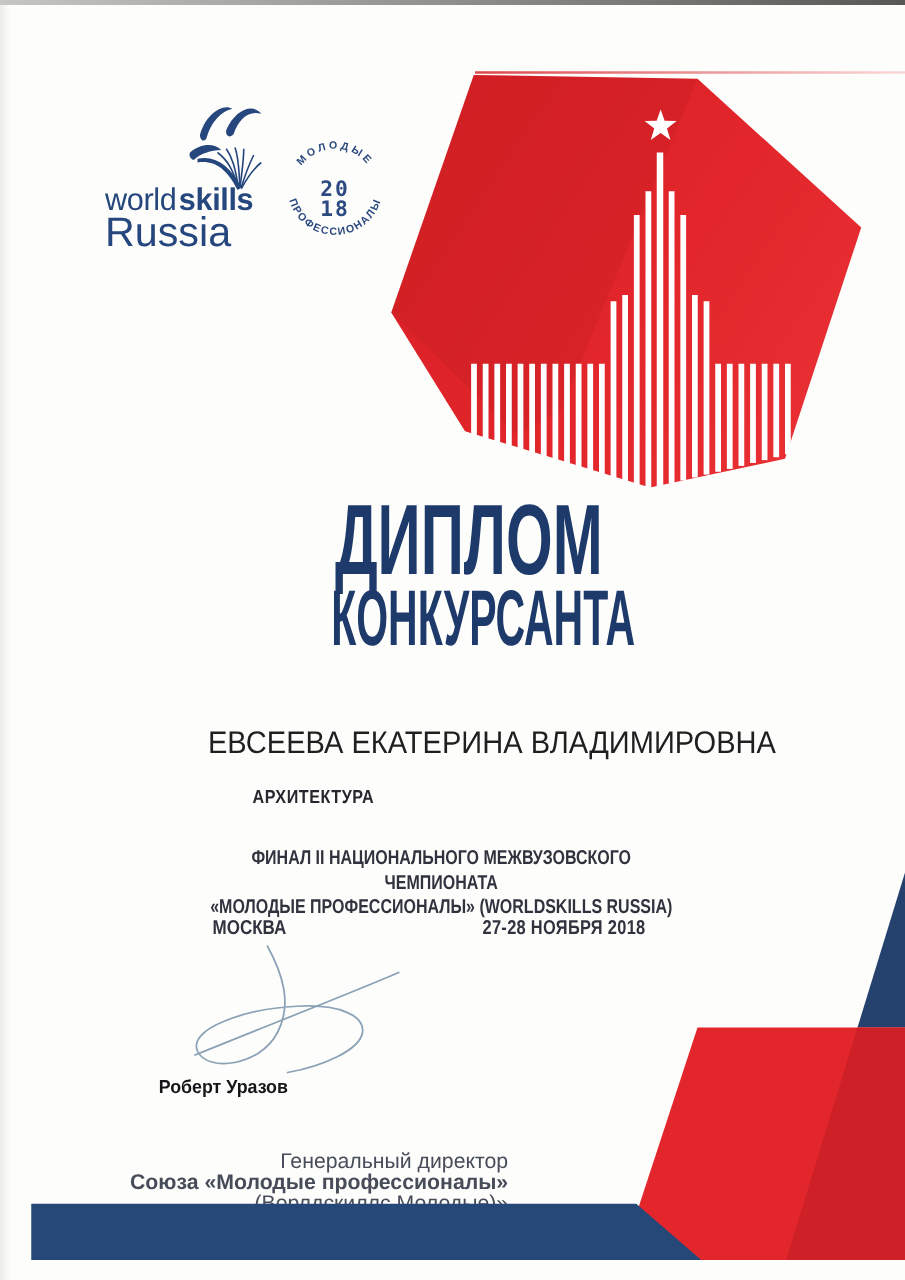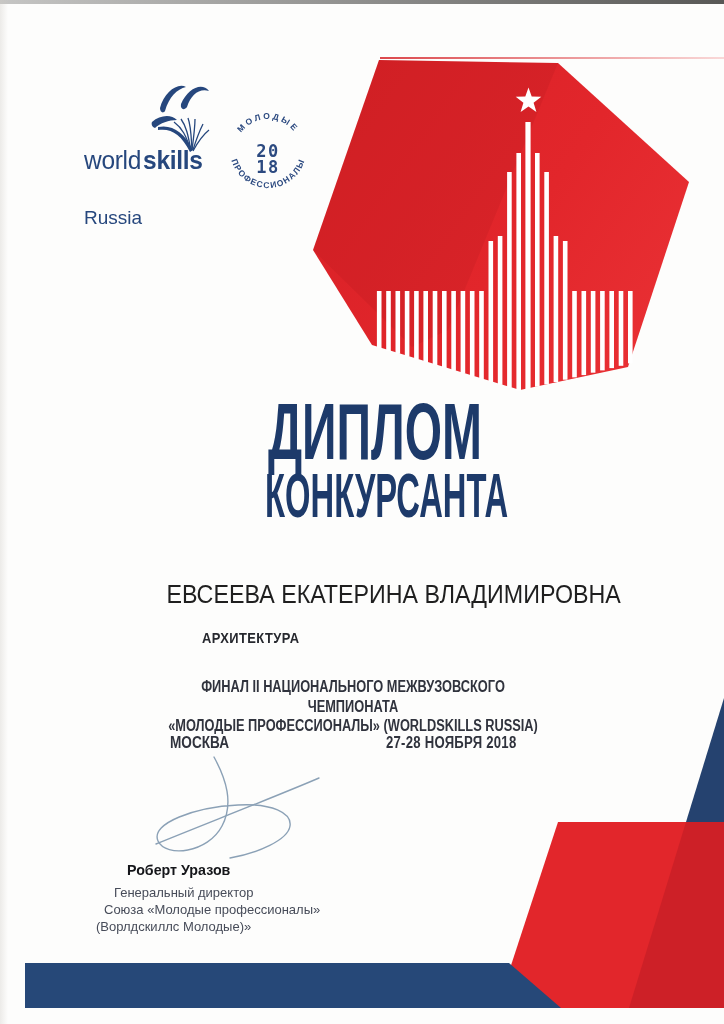--- a/index.html
+++ b/index.html
@@ -13,43 +13,43 @@
     background:linear-gradient(to right,rgba(130,130,128,.45),rgba(70,70,68,.9));}
   .scan-left{left:0;top:0;bottom:0;width:8px;
     background:linear-gradient(to right,rgba(205,202,196,.35),rgba(205,202,196,0));}
   .scan-red{left:380px;right:0;top:57px;height:2px;
     background:linear-gradient(to right,rgba(214,40,45,.85),rgba(242,150,150,.35));}
   
   .wordmark{left:84px;top:146px;font-size:25px;color:#26477d;letter-spacing:-.3px;
     transform:scaleX(.98);transform-origin:left top;white-space:nowrap;}
   .word-light{font-weight:400;}
   .word-bold{font-weight:700;margin-left:2px;}
-  .region{left:84px;top:167px;font-size:19px;color:#26477d;font-weight:400;margin-top:40px;}
+  .region{left:84px;top:167px;font-size:33px;color:#26477d;font-weight:400;}
   
   .title-line{color:#1d3a6a;font-weight:700;text-align:center;white-space:nowrap;}
   .title-1{left:175px;width:400px;top:392px;font-size:80px;line-height:80px;
     transform:scaleX(.6);transform-origin:center top;}
   .title-2{left:169px;width:400px;top:464px;font-size:63px;line-height:63px;
     transform:scaleX(.52);transform-origin:center top;}
   
   .name{left:150px;width:468px;top:580px;font-size:25px;color:#1f1f1f;text-align:center;
     transform:scaleX(.93);transform-origin:center top;white-space:nowrap;}
   .competence{left:202px;top:629px;font-size:15px;font-weight:700;color:#26282e;
     transform:scaleX(.86);transform-origin:left top;letter-spacing:.5px;}
   .event{left:113px;width:480px;top:677px;font-size:16px;line-height:19.5px;font-weight:700;
     color:#30333d;text-align:center;transform:scaleX(.8);transform-origin:center top;}
   .city{left:170px;top:734px;font-size:16px;font-weight:700;color:#30333d;
     transform:scaleX(.85);transform-origin:left top;}
   .dates{left:386px;top:734px;font-size:16px;font-weight:700;color:#30333d;
     transform:scaleX(.82);transform-origin:left top;letter-spacing:.3px;}
   .sig-name{left:127px;top:861px;font-size:15px;font-weight:700;color:#15161a;
     transform:scaleX(.95);transform-origin:left top;}
-  .role{left:96px;top:884px;font-size:13px;line-height:17px;color:#474c59;}
+  .role{left:96px;top:920px;font-size:17px;line-height:17px;color:#474c59;text-align:right;}
   .role-l1{padding-left:18px;}
-  .role-l2{padding-left:8px;}
+  .role-l2{padding-left:8px;font-weight:bold;}
   svg{display:block;}
 </style>
 </head>
 <body>
 
 <div class="page">
 
   <div class="abs scan-top"></div>
   <div class="abs scan-left"></div>
   <div class="abs scan-red"></div>

